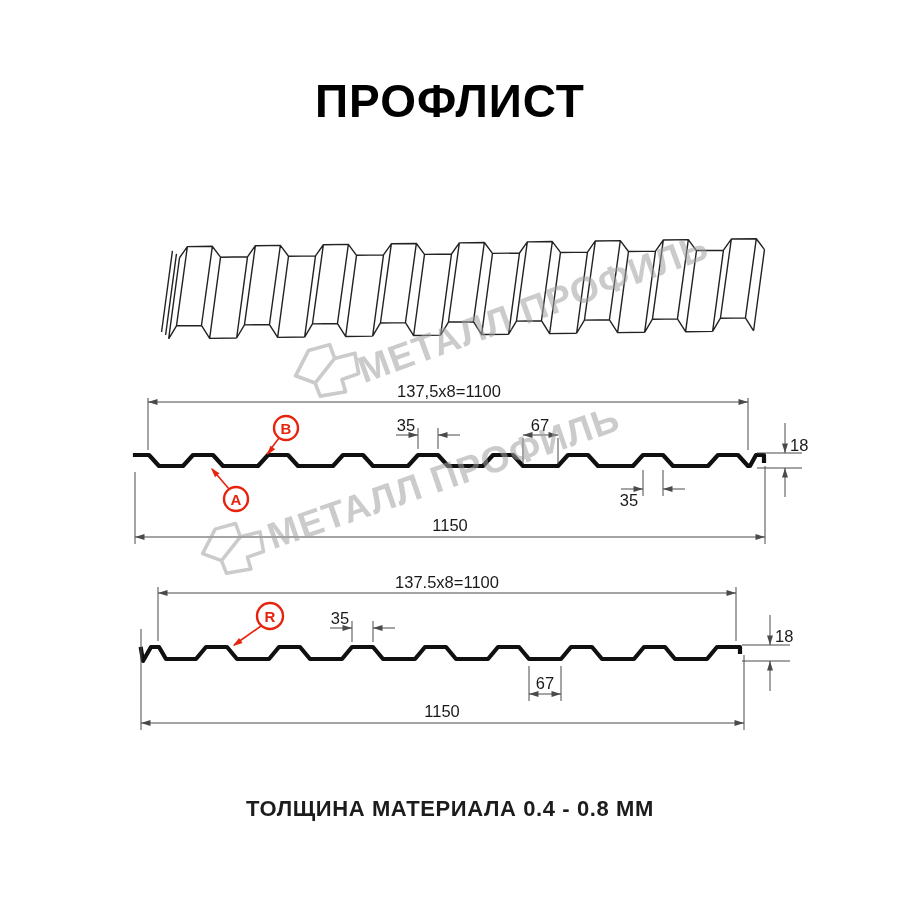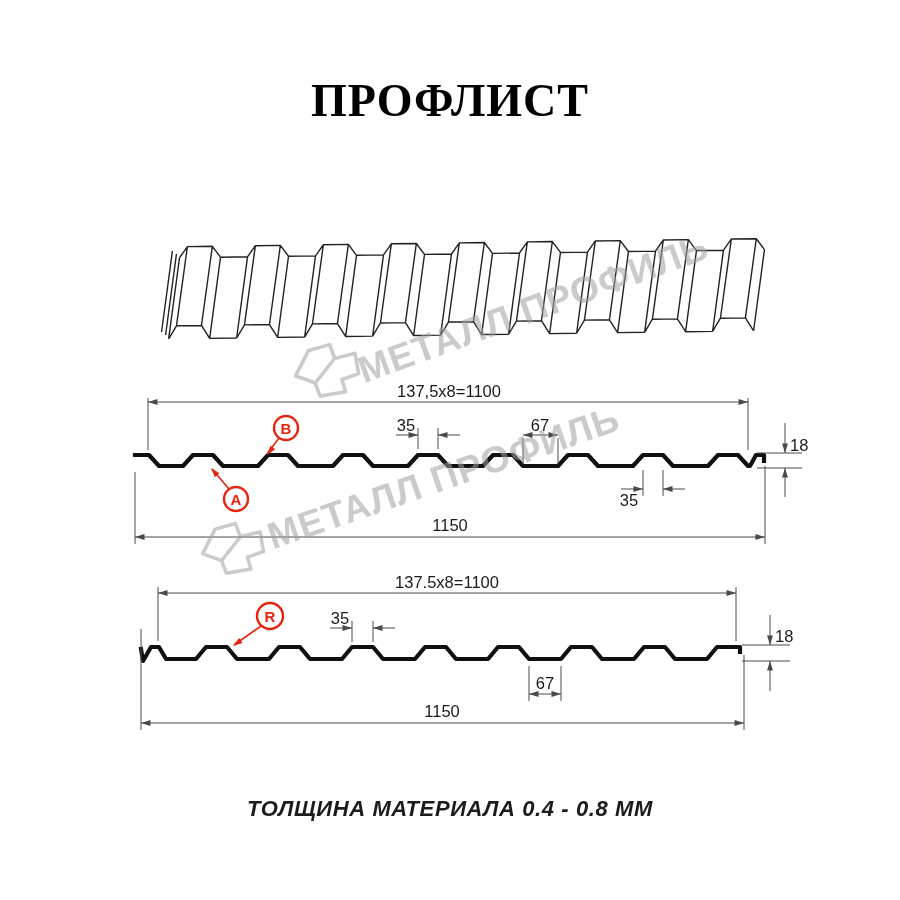--- a/index.html
+++ b/index.html
@@ -1,23 +1,23 @@
 <!DOCTYPE html>
 <html><head>
 <meta charset="utf-8">
 <style>
   html,body{margin:0;padding:0;background:#fff;}
   #stage{position:relative;width:900px;height:900px;background:#fff;overflow:hidden;
          font-family:"Liberation Sans",sans-serif;}
   .title{position:absolute;left:0;right:0;top:74px;text-align:center;
-         font-size:46px;font-weight:bold;letter-spacing:1px;color:#000;font-family:Liberation Serif, serif;}
+         font-size:46px;font-weight:bold;letter-spacing:1px;color:#000;}
   .subtitle{position:absolute;left:0;right:0;top:128px;text-align:center;
          font-size:24px;font-weight:bold;letter-spacing:1px;color:#161616;}
   .footer{position:absolute;left:0;right:0;top:796px;text-align:center;
-         font-size:22px;font-weight:bold;letter-spacing:0.6px;color:#1c1c1c;font-style:italic;}
+         font-size:22px;font-weight:bold;letter-spacing:0.6px;color:#1c1c1c;}
   #drawing{position:absolute;left:0;top:0;z-index:1;}
   .wm-text{position:absolute;z-index:5;color:rgba(160,160,160,0.55);font-weight:bold;
          font-size:37px;letter-spacing:1px;white-space:nowrap;transform-origin:0 100%;
          line-height:1;}
   #wm1{left:366px;top:352px;transform:rotate(-20deg);}
   #wm2{left:275px;top:518px;transform:rotate(-19deg);}
   .wm-logo{position:absolute;z-index:5;}
   #wmlogo1{left:289px;top:341px;}
   #wmlogo2{left:197px;top:519px;}
   

